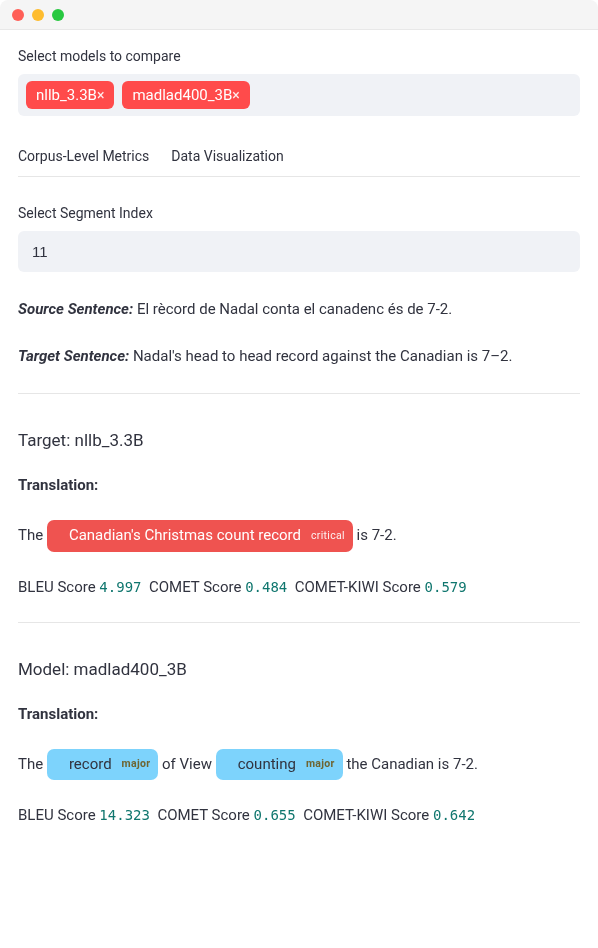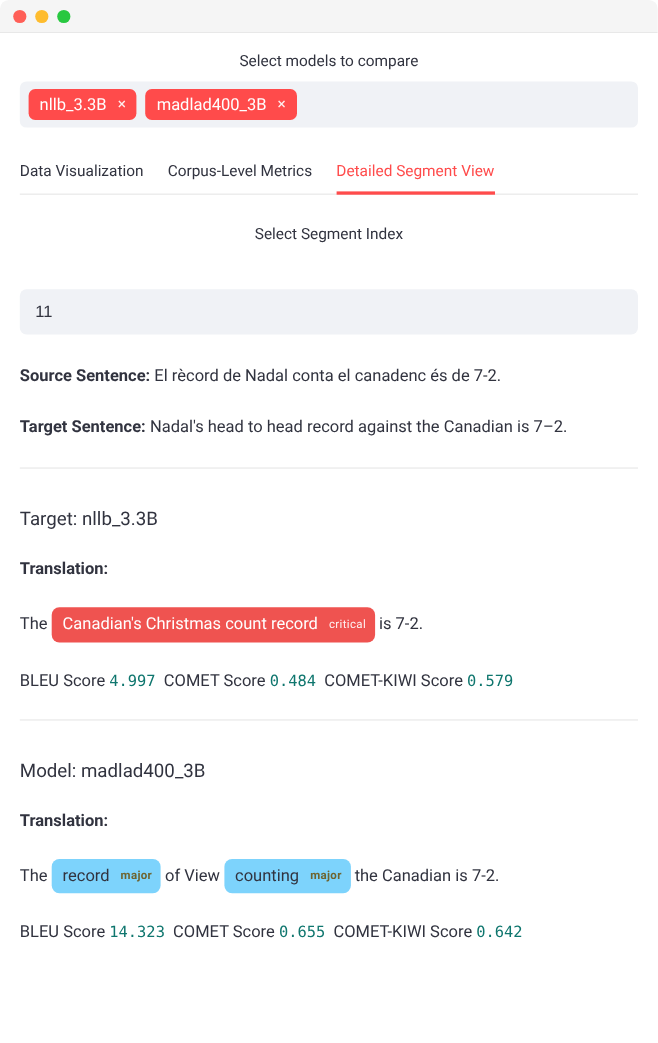--- a/index.html
+++ b/index.html
@@ -31,40 +31,38 @@
     .tl-red { background: #ff5f57; }
     .tl-yellow { background: #febc2e; }
     .tl-green { background: #28c840; }
     .content {
       padding: 18px 18px 0 18px;
     }
     .section-label {
       font-size: 14px;
       color: #31333f;
       margin-bottom: 10px;
-      text-align: center;
     }
     .multiselect {
       background: #f0f2f6;
       border-radius: 6px;
       padding: 7px 8px;
       display: flex;
       gap: 8px;
       flex-wrap: wrap;
       margin-bottom: 24px;
     }
     .chip {
       background: #ff4b4b;
       color: #ffffff;
       border-radius: 6px;
       padding: 5px 10px;
       font-size: 15px;
       display: inline-flex;
       align-items: center;
-      gap: 10px;
     }
     .chip-x {
       font-size: 14px;
       cursor: pointer;
       opacity: 0.9;
     }
     .tabs {
       display: flex;
       gap: 22px;
       border-bottom: 1px solid #e6e6e6;
@@ -91,30 +89,30 @@
     }
     .number-input {
       background: #f0f2f6;
       border: none;
       border-radius: 6px;
       padding: 12px 14px;
       font-size: 15px;
       width: 100%;
       color: #31333f;
       margin-bottom: 26px;
-      margin-top: 32px;
     }
     .sentence-row {
       font-size: 15px;
       margin-bottom: 24px;
       line-height: 1.5;
       color: #31333f;
     }
     .sentence-row b {
       font-weight: 700;
+      font-style: italic;
     }
     hr.divider {
       border: none;
       border-top: 1px solid #e6e6e6;
       margin: 26px 0 36px 0;
     }
     .model-heading {
       font-size: 17px;
       font-weight: 400;
       color: #31333f;
@@ -128,21 +126,21 @@
     .translation-text {
       font-size: 15px;
       color: #31333f;
       margin-bottom: 26px;
       line-height: 1.7;
     }
     .chunk {
       display: inline-flex;
       align-items: center;
       border-radius: 7px;
-      padding: 3px 8px 3px 10px;
+      padding: 3px 8px 3px 22px;
       gap: 10px;
       vertical-align: middle;
     }
     .chunk.critical {
       background: #ef5350;
       color: #ffffff;
     }
     .chunk.major {
       background: #7dd3fc;
       color: #31333f;
@@ -186,23 +184,22 @@
       <span>nllb_3.3B</span>
       <span class="chip-x">×</span>
     </span>
     <span class="chip">
       <span>madlad400_3B</span>
       <span class="chip-x">×</span>
     </span>
   </div>
 
   <div class="tabs">
+    <div class="tab">Corpus-Level Metrics</div>
     <div class="tab">Data Visualization</div>
-    <div class="tab">Corpus-Level Metrics</div>
-    <div class="tab active">Detailed Segment View</div>
   </div>
 
   <div class="section-label">Select Segment Index</div>
   <input class="number-input" value="11" style="">
 
   <div class="sentence-row">
     <b>Source Sentence:</b>
     <span>El rècord de Nadal conta el canadenc és de 7-2.</span>
   </div>
 

